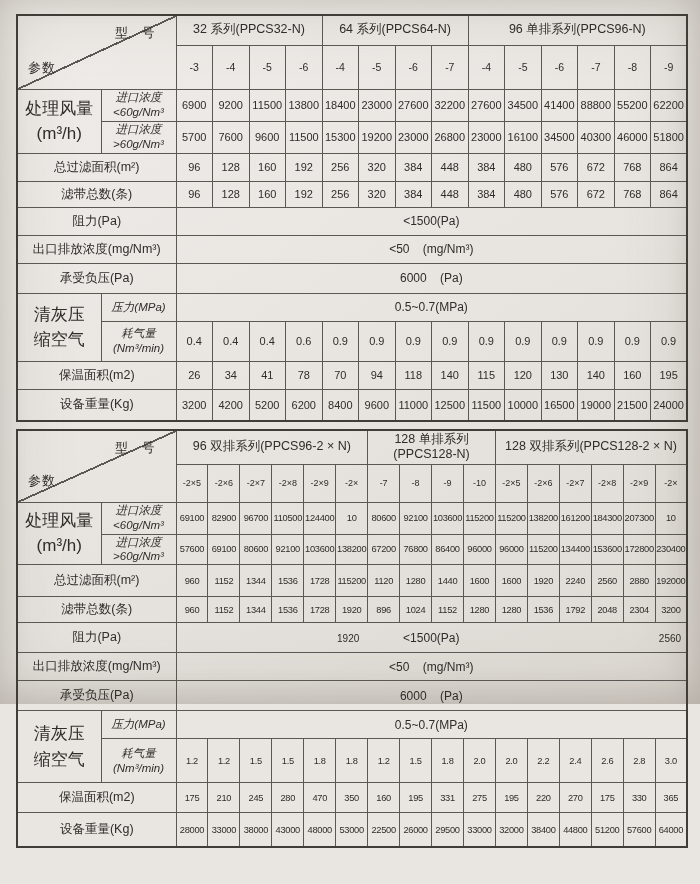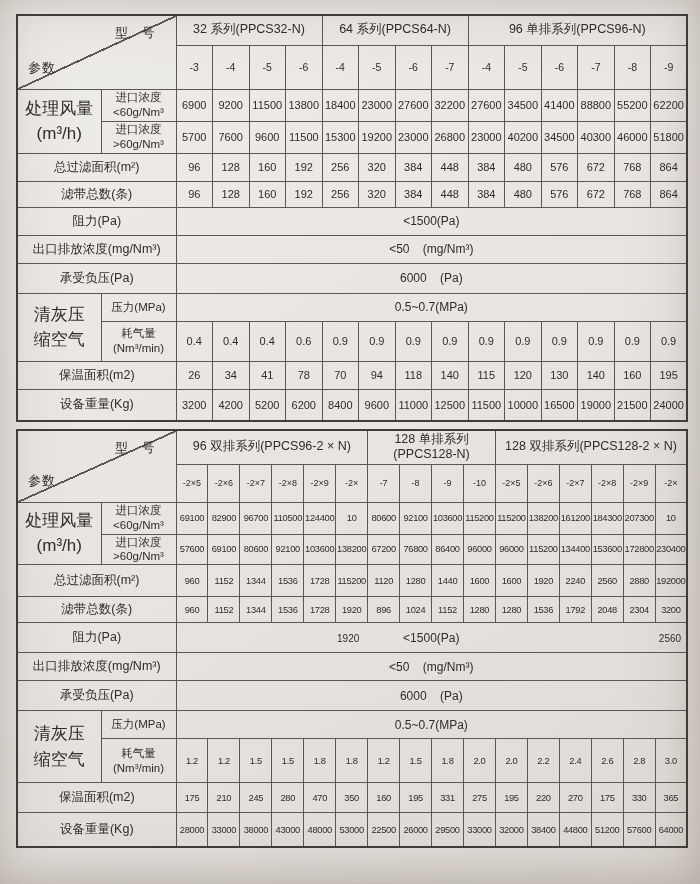--- a/index.html
+++ b/index.html
@@ -9,42 +9,42 @@
     --text:#2f2c29;
   }
   html,body{margin:0;padding:0;}
   body{
     width:700px;height:884px;overflow:hidden;
     background:var(--paper);
     font-family:"Liberation Sans","DejaVu Sans",sans-serif;
     color:var(--text);
   }
   .page{
-    position:relative;width:700px;height:884px;box-sizing:border-box;
+    position:relative;width:700px;height:704px;box-sizing:border-box;
     padding:14px 14px 0 16px;
     background:linear-gradient(150deg,#efede9 0%,#e8e5e1 50%,#ddd9d3 100%);
     box-shadow:inset 0 0 70px rgba(110,100,85,.25), inset -4px -6px 30px rgba(100,90,75,.18);
   }
   table.spec{
     border-collapse:collapse;table-layout:fixed;width:670px;
     border:2px solid var(--line-heavy);
   }
   .spec th,.spec td{
     border:1px solid var(--line);
     padding:0;font-weight:normal;text-align:center;vertical-align:middle;
     overflow:visible;color:var(--text);
   }
   .t1{margin-bottom:7px;}
   .ghead{font-size:12.5px;white-space:pre-line;line-height:1.25;}
   .cid{font-size:10.5px;white-space:nowrap;}
   .t2 .cid{font-size:9px;}
   .num{font-size:11px;white-space:nowrap;}
   .t2 .num{font-size:9.3px;letter-spacing:-0.3px;}
   .rlabel{font-size:12.5px;}
-  .slabel{font-size:11.5px;white-space:pre-line;line-height:1.3;}
+  .slabel{font-size:11.5px;white-space:pre-line;line-height:1.3;font-style:italic;}
   .glabel{font-size:17px;white-space:pre-line;line-height:1.5;}
   .mcell{font-size:12px;white-space:pre;}
   .m3cell{position:relative;font-size:12px;white-space:pre;}
   .m3left{position:absolute;left:31.5%;top:50%;transform:translateY(-50%);font-size:10px;}
   .m3right{position:absolute;right:5px;top:50%;transform:translateY(-50%);font-size:10px;}
   .corner{position:relative;}
   .corner .diag{
     position:absolute;inset:0;
     background:linear-gradient(to bottom right,transparent 49.3%,var(--line) 49.3%,var(--line) 50.7%,transparent 50.7%);
   }
@@ -131,21 +131,21 @@
 &gt;60g/Nm³</td>
           <td class="num">5700</td>
           <td class="num">7600</td>
           <td class="num">9600</td>
           <td class="num">11500</td>
           <td class="num">15300</td>
           <td class="num">19200</td>
           <td class="num">23000</td>
           <td class="num">26800</td>
           <td class="num">23000</td>
-          <td class="num">40200</td>
+          <td class="num">16100</td>
           <td class="num">34500</td>
           <td class="num">40300</td>
           <td class="num">46000</td>
           <td class="num">51800</td>
         </tr>
         <tr style="height: 28px;">
           <td class="rlabel" colspan="2">总过滤面积(m²)</td>
           <td class="num">96</td>
           <td class="num">128</td>
           <td class="num">160</td>

